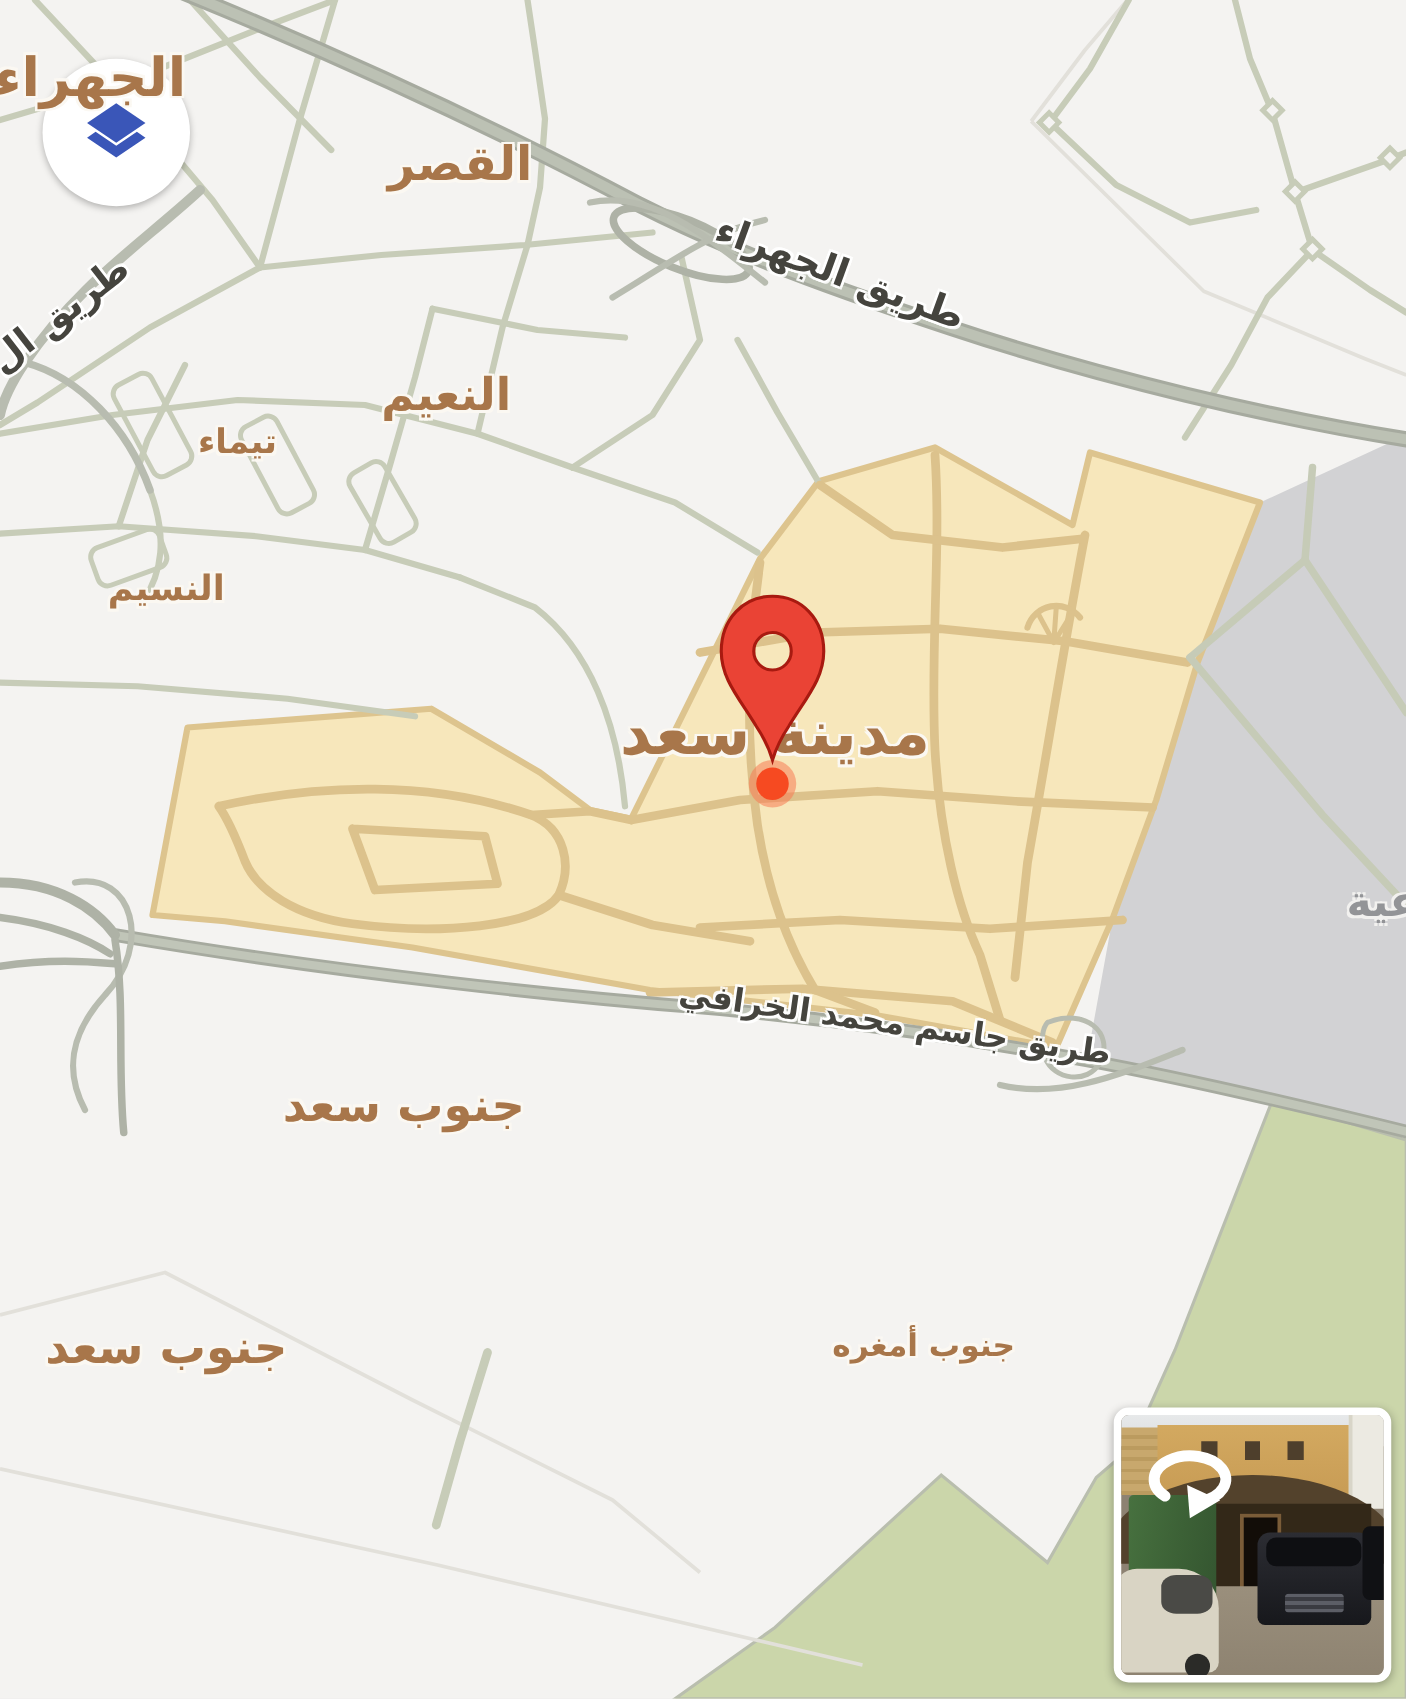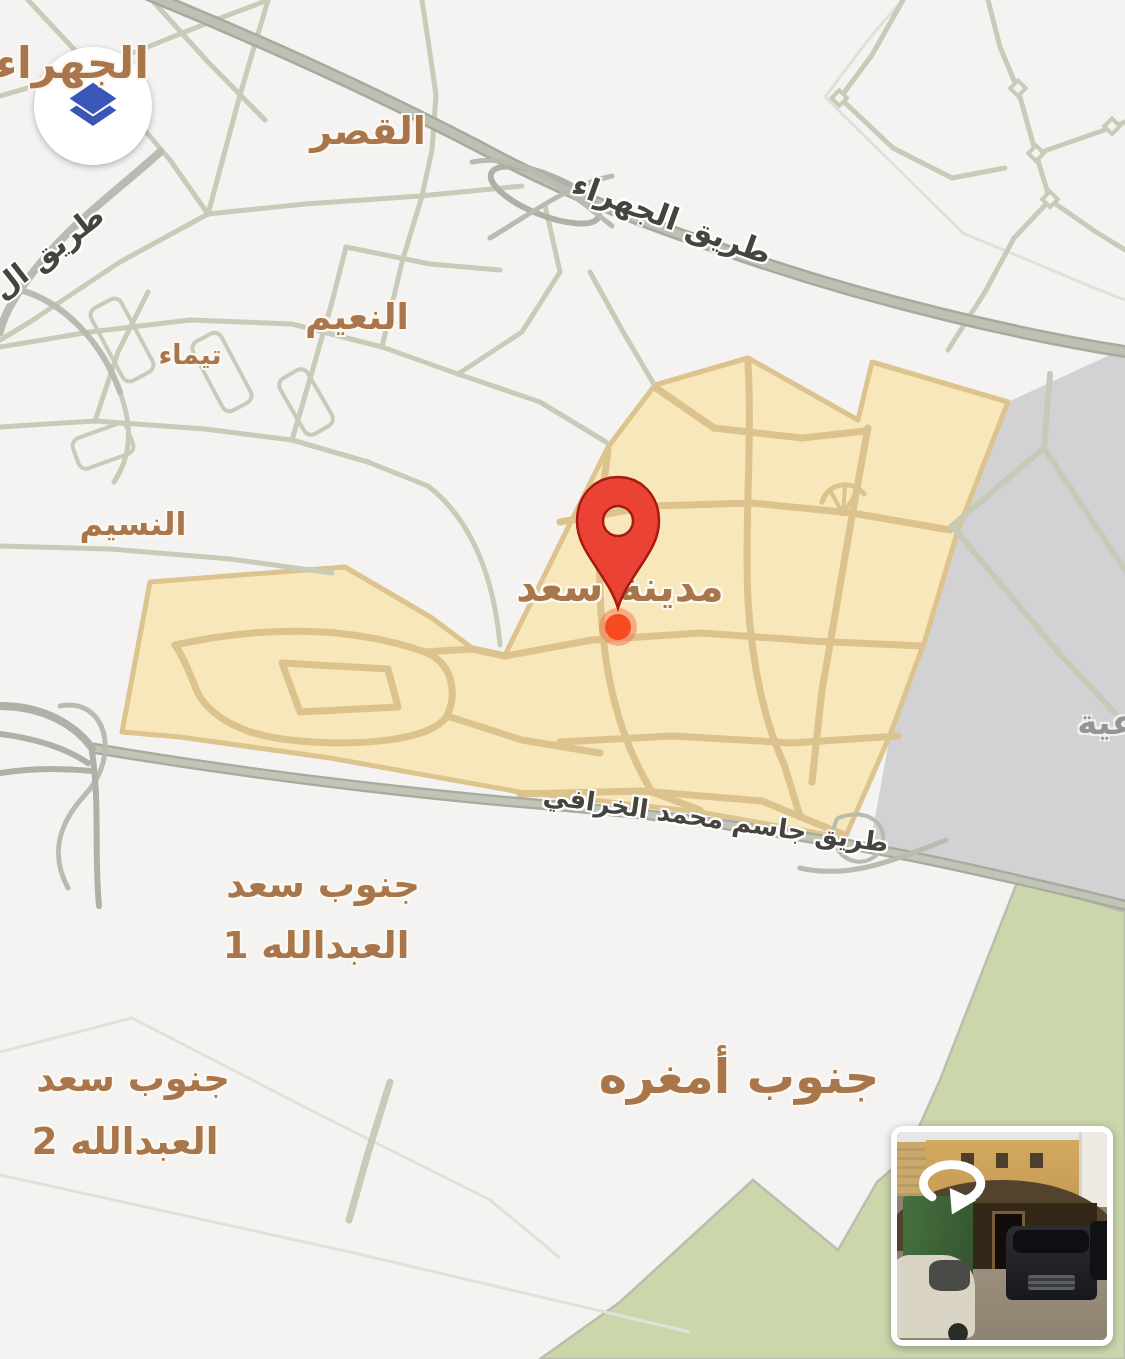--- a/index.html
+++ b/index.html
@@ -183,27 +183,25 @@
     <g fill="none" stroke="#b8bcb0" stroke-linecap="round">
       <path d="M838,818 C868,806 892,826 880,850 C870,868 843,864 836,846 C832,834 834,822 838,818" stroke-width="4"></path>
       <path d="M800,868 C850,880 900,858 946,840" stroke-width="5"></path>
     </g>
   </svg>
 
   <div class="lbl dlabel" dir="rtl" style="left:72px;top:63px;font-size:43px;z-index:1;text-align:center;">الجهراء</div>
   <div class="lbl dlabel" dir="rtl" style="left:368px;top:131px;font-size:38px;">القصر</div>
   <div class="lbl dlabel" dir="rtl" style="left:357px;top:292px;font-size:36px;margin-top:25px;">النعيم</div>
   <div class="lbl dlabel" dir="rtl" style="left:190px;top:354px;font-size:27px;">تيماء</div>
-  <div class="lbl dlabel" dir="rtl" style="left:133px;top:524px;font-size:32px;">النسيم</div>
-  <div class="lbl dlabel" dir="rtl" style="left:620px;top:587px;font-size:41px;">مدينة سعد</div>
+  <div class="lbl dlabel" dir="rtl" style="left:133px;top:471px;font-size:28px;">النسيم</div>
+  <div class="lbl dlabel" dir="rtl" style="left:620px;top:587px;font-size:49px;">مدينة سعد</div>
   <div class="lbl dlabel" dir="rtl" style="left:323px;top:884px;font-size:37px;">جنوب سعد</div>
-  <div class="lbl dlabel" dir="rtl" style="left:316px;top:945px;font-size:37px;">العبدالله 1</div>
   <div class="lbl dlabel" dir="rtl" style="left:133px;top:1078px;font-size:37px;">جنوب سعد</div>
-  <div class="lbl dlabel" dir="rtl" style="left:125px;top:1141px;font-size:37px;">العبدالله 2</div>
-  <div class="lbl dlabel" dir="rtl" style="left:739px;top:1076px;font-size:48px;">جنوب أمغره</div>
+  <div class="lbl dlabel" dir="rtl" style="left:739px;top:1076px;font-size:25px;">جنوب أمغره</div>
   <div class="lbl glabel" dir="rtl" style="left:1106px;top:722px;font-size:34px;font-weight:bold;">عية</div>
 
   <div class="lbl rlabel" dir="rtl" style="left:672px;top:219px;font-size:31px;transform:translate(-50%,-50%) rotate(20deg);">طريق الجهراء</div>
   <div class="lbl rlabel" dir="rtl" style="left:716px;top:819px;font-size:26px;transform:translate(-50%,-50%) rotate(8deg);">طريق جاسم محمد الخرافي</div>
   <div class="lbl rlabel" dir="rtl" style="left:48px;top:252px;font-size:30px;transform:translate(-50%,-50%) rotate(-38deg);">طريق ال</div>
 
   <svg style="position:absolute;left:560px;top:455px;z-index:3;" width="120" height="205" viewBox="560 455 120 205">
     <circle cx="618" cy="627" r="19" fill="#f87c54" opacity="0.55"></circle>
     <circle cx="618" cy="627" r="13" fill="#f64a21"></circle>
     <path fill-rule="evenodd" d="M618,477 C595,477 577,495 577,521 C577,543 591,558 605,581 C611,590 615,598 618,608

